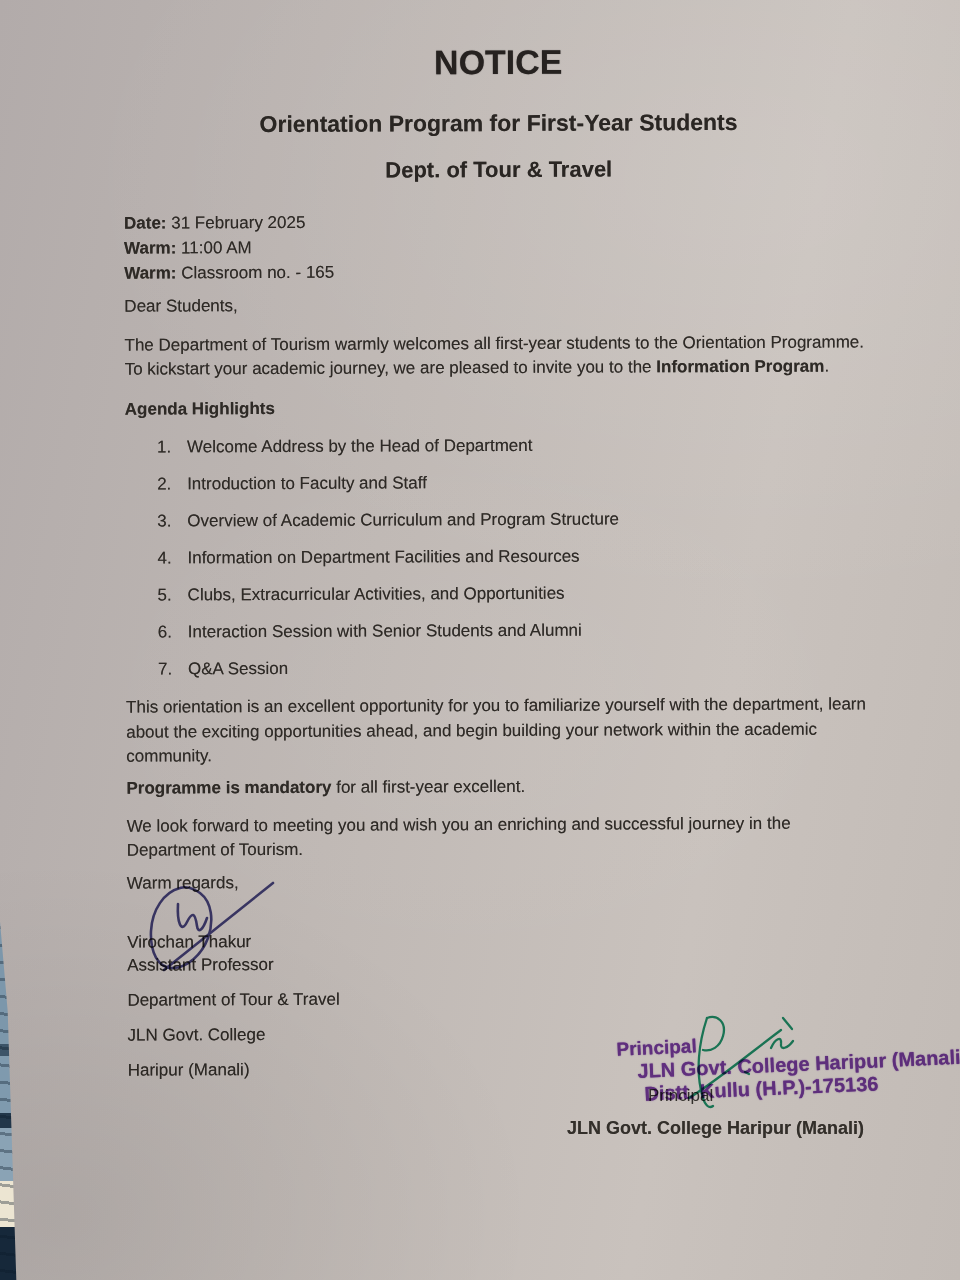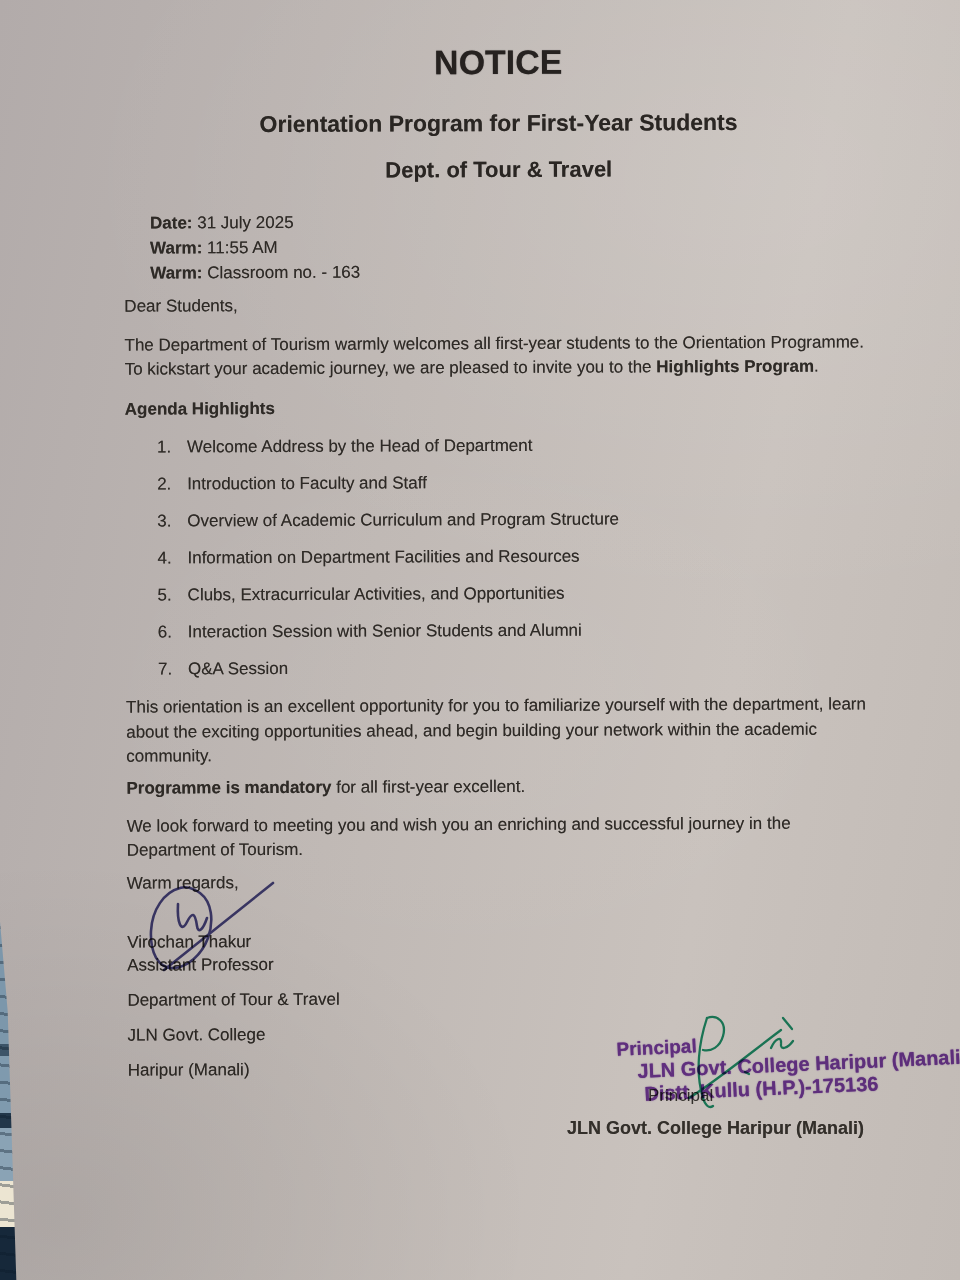--- a/index.html
+++ b/index.html
@@ -49,21 +49,21 @@
   }
   .subtitle1{
     margin:30px 0 0 0;text-align:center;
     font-size:23px;line-height:26px;font-weight:700;color:#2a2623;
   }
   .subtitle2{
     margin:22px 0 0 0;text-align:center;
     font-size:22px;line-height:24px;font-weight:700;color:#2a2623;
   }
   .meta{margin-top:27px;line-height:25px;}
-  .meta b{font-weight:700;margin-left:26px;}
+  .meta b{font-weight:700;}
   .salutation{margin-top:10px;line-height:22px;}
   .para{margin:0;width:745px;}
   .intro{margin-top:16px;}
   .bold-inline{font-weight:700;}
   .agenda-heading{margin-top:17px;font-weight:700;line-height:21px;}
   .agenda{margin-top:17px;}
   .agenda-item{display:flex;line-height:21px;margin-bottom:16px;}
   .agenda-num{width:30px;margin-left:32px;flex:none;}
   .closing{margin-top:9px;line-height:24.5px;}
   .attendance{margin-top:8px;line-height:22px;}
@@ -111,28 +111,28 @@
 <div class="fabric"></div>
 
 <div class="paper">
   <div class="content">
 
     <div class="title">NOTICE</div>
     <div class="subtitle1">Orientation Program for First-Year Students</div>
     <div class="subtitle2">Dept. of Tour &amp; Travel</div>
 
     <div class="meta">
-      <div><b>Date:</b><span> 31 July 2025</span></div>
-      <div><b>Warm:</b><span> 11:55 AM</span></div>
-      <div><b>Warm:</b><span> Classroom no. - 163</span></div>
+      <div><b>Date:</b><span> 31 February 2025</span></div>
+      <div><b>Warm:</b><span> 11:00 AM</span></div>
+      <div><b>Warm:</b><span> Classroom no. - 165</span></div>
     </div>
 
     <div class="salutation">Dear Students,</div>
 
-    <p class="para intro"><span>The Department of Tourism warmly welcomes all first-year students to the Orientation Programme. To kickstart your academic journey, we are pleased to invite you to the </span><span class="bold-inline">Highlights Program</span><span>.</span></p>
+    <p class="para intro"><span>The Department of Tourism warmly welcomes all first-year students to the Orientation Programme. To kickstart your academic journey, we are pleased to invite you to the </span><span class="bold-inline">Information Program</span><span>.</span></p>
 
     <div class="agenda-heading">Agenda Highlights</div>
 
     <div class="agenda">
       <div class="agenda-item">
           <span class="agenda-num">1.</span>
           <span>Welcome Address by the Head of Department</span>
         </div>
       <div class="agenda-item">
           <span class="agenda-num">2.</span>

